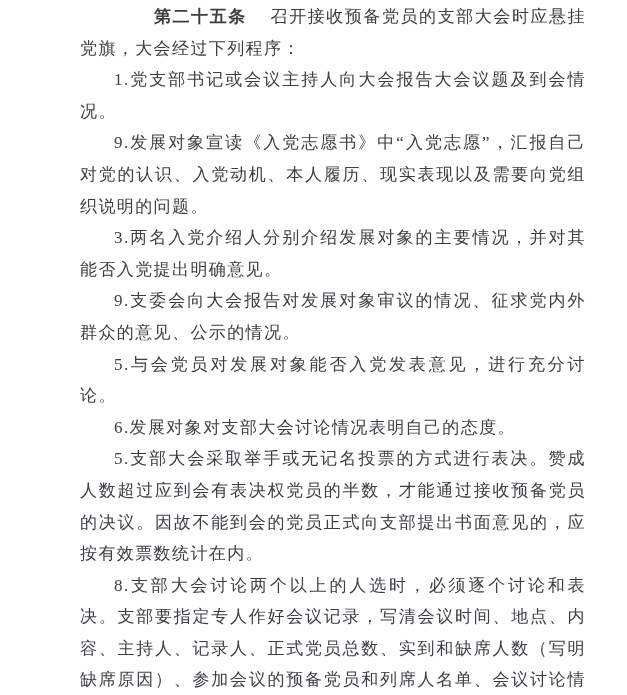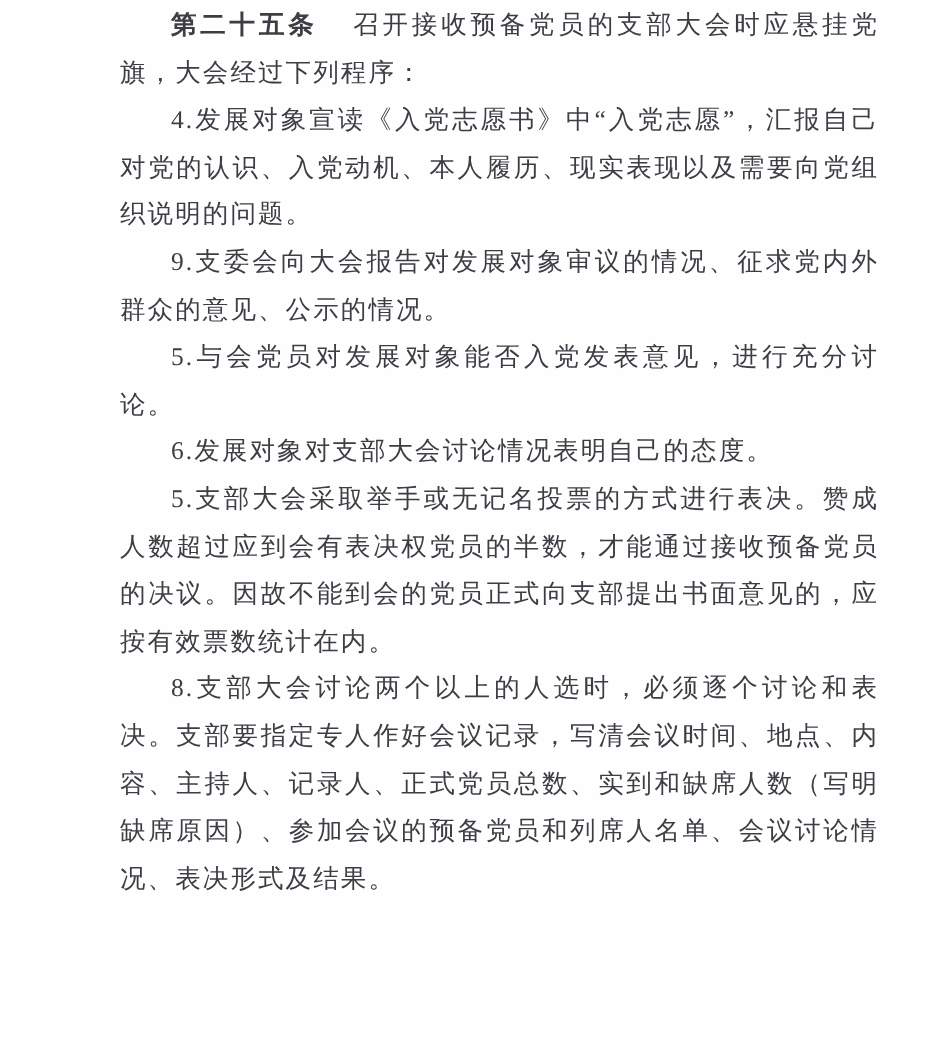--- a/index.html
+++ b/index.html
@@ -26,28 +26,31 @@
     text-justify: inter-character;
   }
   .para {
     margin: 0;
     padding: 0;
     text-indent: 2em;
   }
   .article-number {
     font-weight: bold;
     margin-right: 1.4em;
+    margin-left: 40px;
   }
 </style>
 </head>
 <body>
 
 <div class="page">
   <div class="doc">
     <p class="para"><span class="article-number">第二十五条</span><span>召开接收预备党员的支部大会时应悬挂党旗，大会经过下列程序：</span></p>
-    <p class="para">4.发展对象宣读《入党志愿书》中“入党志愿”，汇报自己对党的认识、入党动机、本人履历、现实表现以及需要向党组织说明的问题。</p>
+    <p class="para">1.党支部书记或会议主持人向大会报告大会议题及到会情况。</p>
+    <p class="para">9.发展对象宣读《入党志愿书》中“入党志愿”，汇报自己对党的认识、入党动机、本人履历、现实表现以及需要向党组织说明的问题。</p>
+    <p class="para">3.两名入党介绍人分别介绍发展对象的主要情况，并对其能否入党提出明确意见。</p>
     <p class="para">9.支委会向大会报告对发展对象审议的情况、征求党内外群众的意见、公示的情况。</p>
     <p class="para">5.与会党员对发展对象能否入党发表意见，进行充分讨论。</p>
     <p class="para">6.发展对象对支部大会讨论情况表明自己的态度。</p>
     <p class="para">5.支部大会采取举手或无记名投票的方式进行表决。赞成人数超过应到会有表决权党员的半数，才能通过接收预备党员的决议。因故不能到会的党员正式向支部提出书面意见的，应按有效票数统计在内。</p>
     <p class="para">8.支部大会讨论两个以上的人选时，必须逐个讨论和表决。支部要指定专人作好会议记录，写清会议时间、地点、内容、主持人、记录人、正式党员总数、实到和缺席人数（写明缺席原因）、参加会议的预备党员和列席人名单、会议讨论情况、表决形式及结果。</p>
   </div>
 </div>
 
 </body></html>

